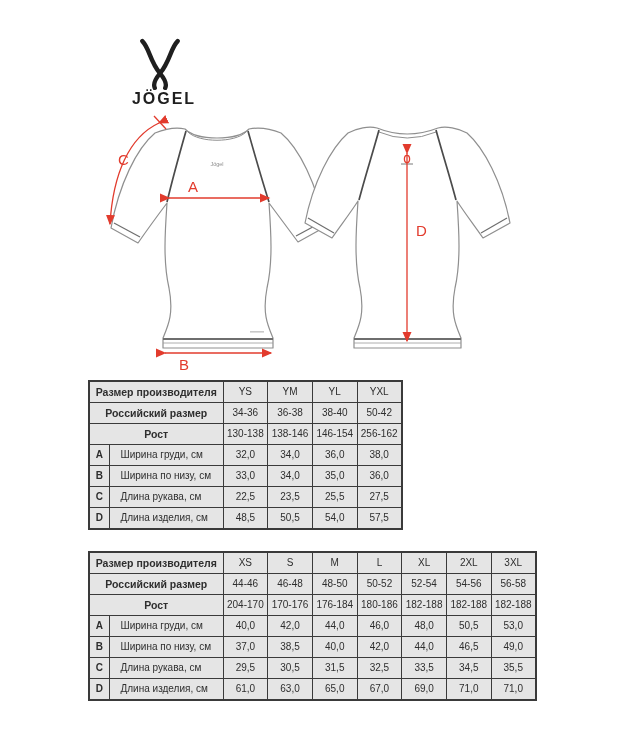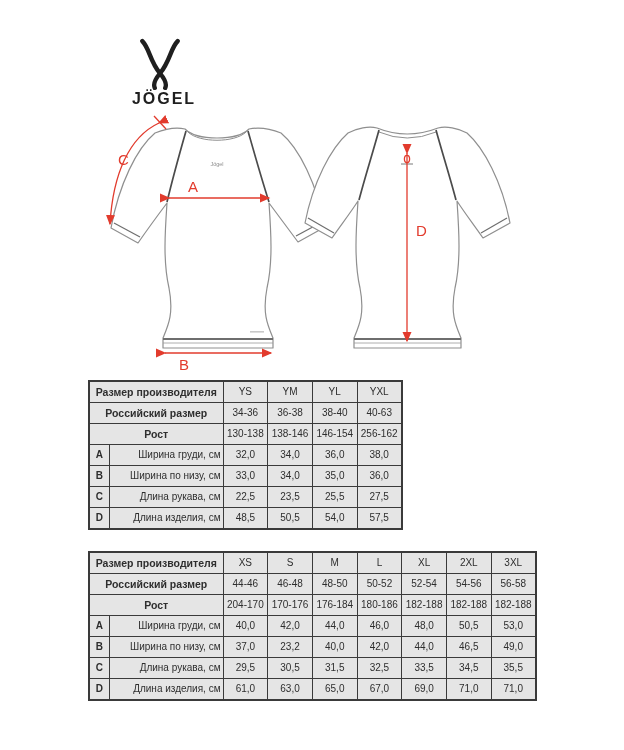--- a/index.html
+++ b/index.html
@@ -19,21 +19,21 @@
 
   
   table.size-table{position:absolute;border-collapse:collapse;table-layout:fixed;
                    border:2px solid #3a3a3a;background:#e5e5e5;}
   #table-youth{left:88px;top:380px;width:313px;}
   #table-adult{left:88px;top:551px;width:447px;}
   table.size-table td{border:1px solid #3a3a3a;height:20px;text-align:center;
                       font-size:10px;color:#2e2e2e;padding:0 2px;line-height:1;}
   table.size-table td.hd{font-weight:bold;font-size:10.5px;}
   table.size-table td.letter{font-weight:bold;width:20px;}
-  table.size-table td.mlabel{text-align:right;padding-left:11px;}
+  table.size-table td.mlabel{text-align:left;padding-left:11px;}
 
   svg text{font-family:"Liberation Sans", sans-serif;}
   .red-label{fill:#e23b2d;font-size:15px;font-weight:normal;}
 </style>
 </head>
 <body>
 
 <div class="page">
 
   <div class="logo-block">
@@ -133,21 +133,21 @@
           <td>YS</td>
           <td>YM</td>
           <td>YL</td>
           <td>YXL</td>
         </tr>
         <tr>
           <td class="hd" colspan="2">Российский размер</td>
           <td>34-36</td>
           <td>36-38</td>
           <td>38-40</td>
-          <td>40-63</td>
+          <td>50-42</td>
         </tr>
         <tr>
           <td class="hd" colspan="2">Рост</td>
           <td>130-138</td>
           <td>138-146</td>
           <td>146-154</td>
           <td>256-162</td>
         </tr>
         <tr>
           <td class="letter">A</td>
@@ -235,21 +235,21 @@
           <td>44,0</td>
           <td>46,0</td>
           <td>48,0</td>
           <td>50,5</td>
           <td>53,0</td>
         </tr>
         <tr>
           <td class="letter">B</td>
           <td class="mlabel">Ширина по низу, см</td>
           <td>37,0</td>
-          <td>23,2</td>
+          <td>38,5</td>
           <td>40,0</td>
           <td>42,0</td>
           <td>44,0</td>
           <td>46,5</td>
           <td>49,0</td>
         </tr>
         <tr>
           <td class="letter">C</td>
           <td class="mlabel">Длина рукава, см</td>
           <td>29,5</td>

